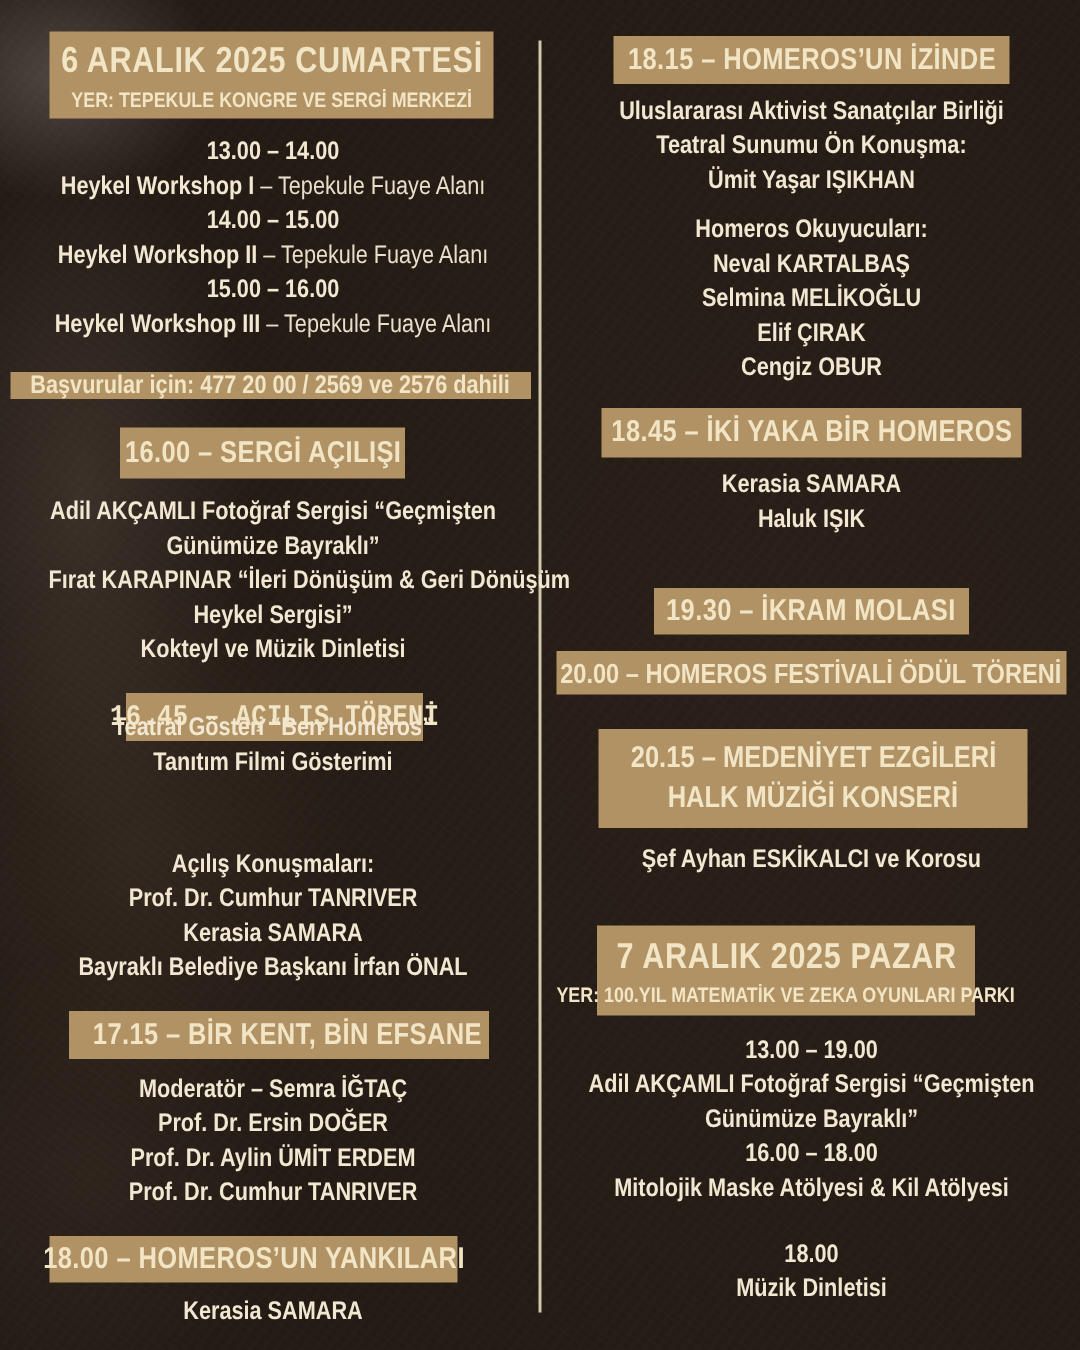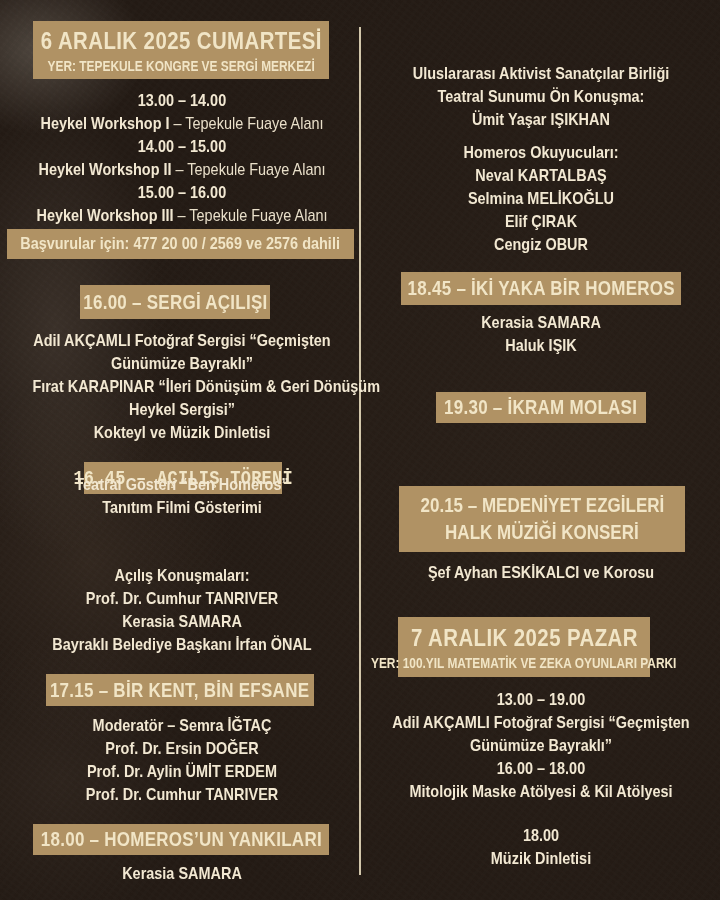--- a/index.html
+++ b/index.html
@@ -59,21 +59,21 @@
 
   <div class="block" style="top:89px;">
     <div class="line">13.00 – 14.00</div>
     <div class="line"><span>Heykel Workshop I</span><span class="light"> – Tepekule Fuaye Alanı</span></div>
     <div class="line">14.00 – 15.00</div>
     <div class="line"><span>Heykel Workshop II</span><span class="light"> – Tepekule Fuaye Alanı</span></div>
     <div class="line">15.00 – 16.00</div>
     <div class="line"><span>Heykel Workshop III</span><span class="light"> – Tepekule Fuaye Alanı</span></div>
   </div>
 
-  <div class="banner" style="top:229px;left:1px;width:347px;height:30px;">
+  <div class="banner" style="top:248px;left:1px;width:347px;height:18px;">
     <span class="sq banner-label-sm">Başvurular için: 477 20 00 / 2569 ve 2576 dahili</span>
   </div>
 
   <div class="banner" style="top:285px;left:74px;width:190px;height:34px;">
     <span class="sq banner-label">16.00 – SERGİ AÇILIŞI</span>
   </div>
 
   <div class="block" style="top:329px;">
     <div class="line">Adil AKÇAMLI Fotoğraf Sergisi “Geçmişten</div>
     <div class="line">Günümüze Bayraklı”</div>
@@ -91,43 +91,46 @@
     <div class="line">Tanıtım Filmi Gösterimi</div>
   </div>
 
   <div class="block" style="top:564px;">
     <div class="line">Açılış Konuşmaları:</div>
     <div class="line">Prof. Dr. Cumhur TANRIVER</div>
     <div class="line">Kerasia SAMARA</div>
     <div class="line">Bayraklı Belediye Başkanı İrfan ÖNAL</div>
   </div>
 
-  <div class="banner" style="top:674px;left:40px;width:268px;height:32px;">
+  <div class="banner" style="top:674px;left:40px;width:268px;height:32px;padding-left:12px;">
     <span class="sq banner-label">17.15 – BİR KENT, BİN EFSANE</span>
   </div>
 
   <div class="block" style="top:714px;">
     <div class="line">Moderatör – Semra İĞTAÇ</div>
     <div class="line">Prof. Dr. Ersin DOĞER</div>
     <div class="line">Prof. Dr. Aylin ÜMİT ERDEM</div>
     <div class="line">Prof. Dr. Cumhur TANRIVER</div>
   </div>
 
-  <div class="banner" style="top:824px;left:27px;width:296px;height:31px;">
+  <div class="banner" style="top:824px;left:27px;width:272px;height:31px;">
     <span class="sq banner-label">18.00 – HOMEROS’UN YANKILARI</span>
   </div>
 
   <div class="block" style="top:862px;">
     <div class="line">Kerasia SAMARA</div>
   </div>
 
 </div>
 
 <div class="col col-right">
 
+  <div class="banner" style="top:24px;left:43px;width:264px;height:32px;">
+    <span class="sq banner-label">18.15 – HOMEROS’UN İZİNDE</span>
+  </div>
 
   <div class="block" style="top:141px;">
     <div class="line">Homeros Okuyucuları:</div>
     <div class="line">Neval KARTALBAŞ</div>
     <div class="line">Selmina MELİKOĞLU</div>
     <div class="line">Elif ÇIRAK</div>
     <div class="line">Cengiz OBUR</div>
   </div>
 
   <div class="block" style="top:62px;">
@@ -142,20 +145,23 @@
 
   <div class="block" style="top:311px;">
     <div class="line">Kerasia SAMARA</div>
     <div class="line">Haluk IŞIK</div>
   </div>
 
   <div class="banner" style="top:377px;left:70px;width:210px;height:31px;margin-top:15px;">
     <span class="sq banner-label">19.30 – İKRAM MOLASI</span>
   </div>
 
+  <div class="banner" style="top:434px;left:5px;width:340px;height:29px;">
+    <span class="sq banner-label-md">20.00 – HOMEROS FESTİVALİ ÖDÜL TÖRENİ</span>
+  </div>
 
   <div class="banner" style="top:486px;left:33px;width:286px;height:66px;">
     <span class="sq banner-2line">20.15 – MEDENİYET EZGİLERİ</span>
     <span class="sq banner-2line">HALK MÜZİĞİ KONSERİ</span>
   </div>
 
   <div class="block" style="top:561px;">
     <div class="line">Şef Ayhan ESKİKALCI ve Korosu</div>
   </div>
 

